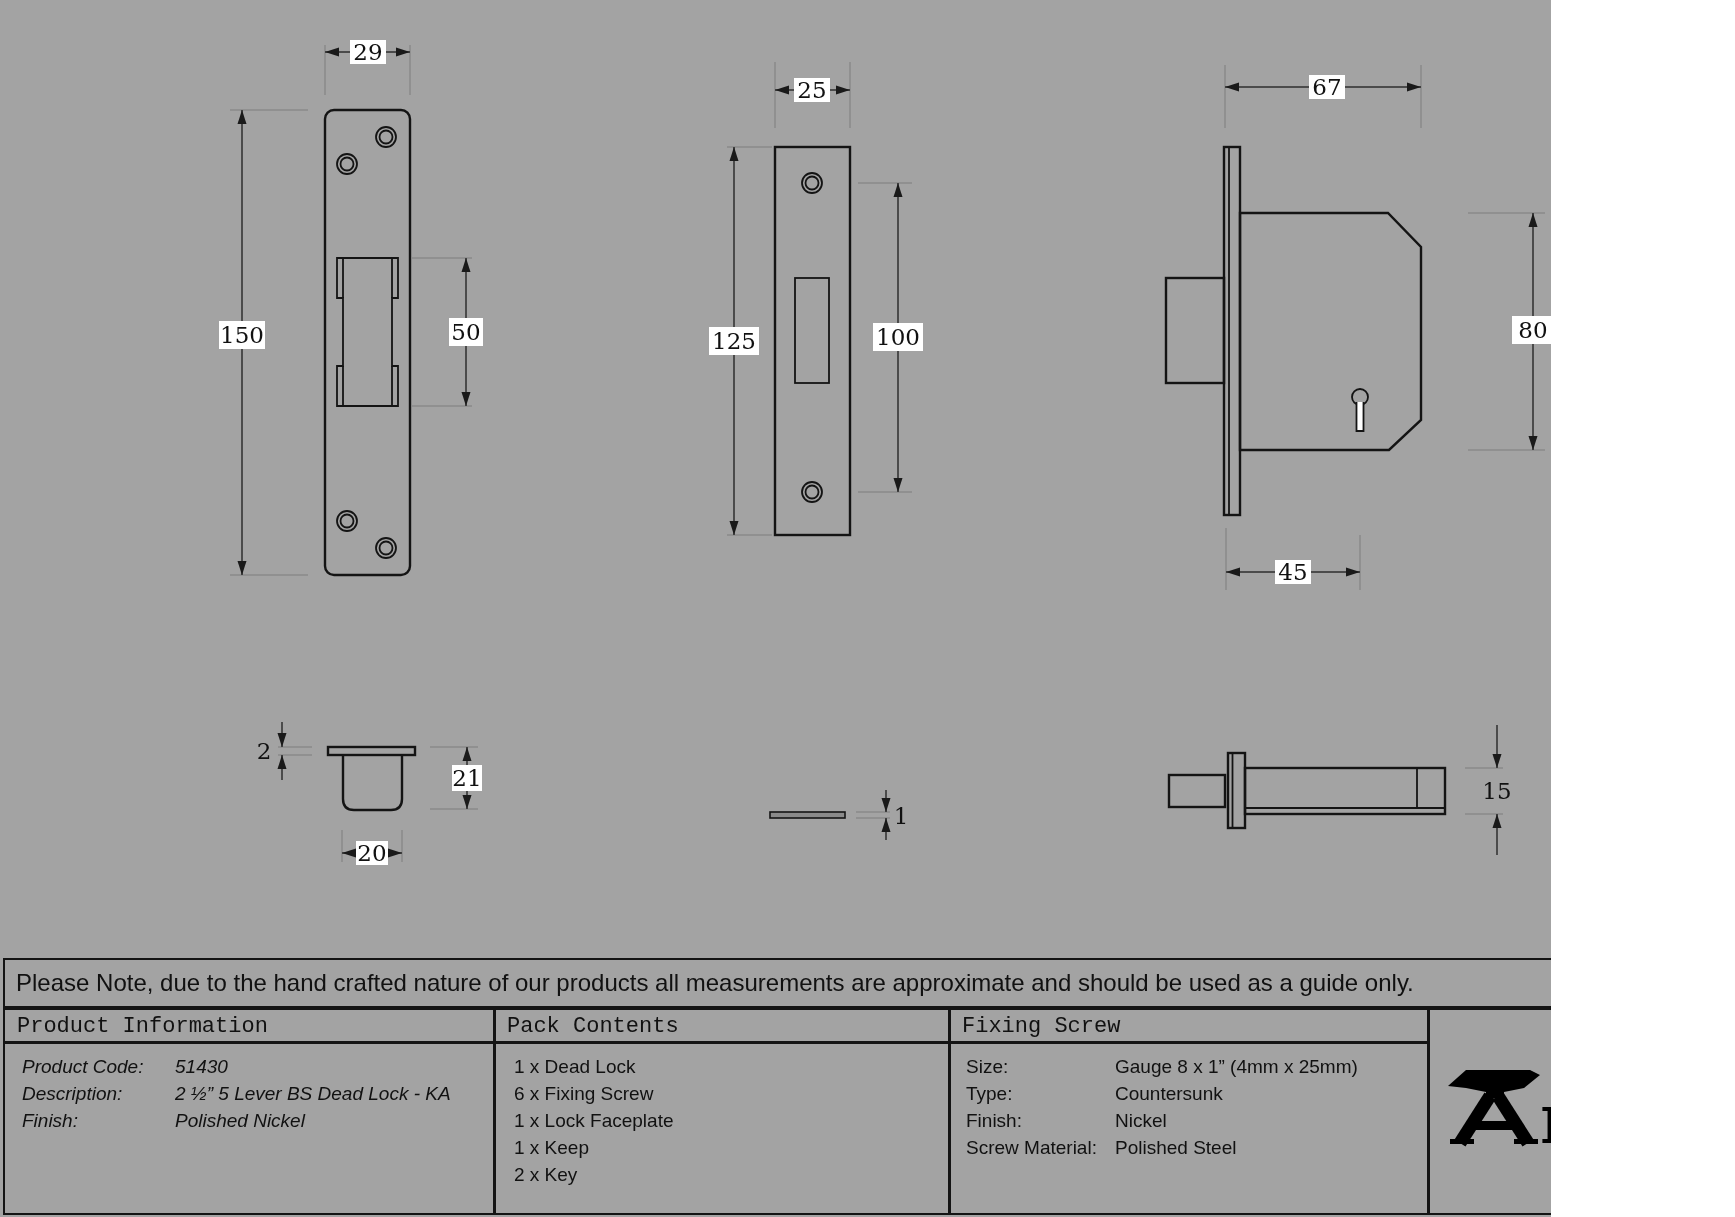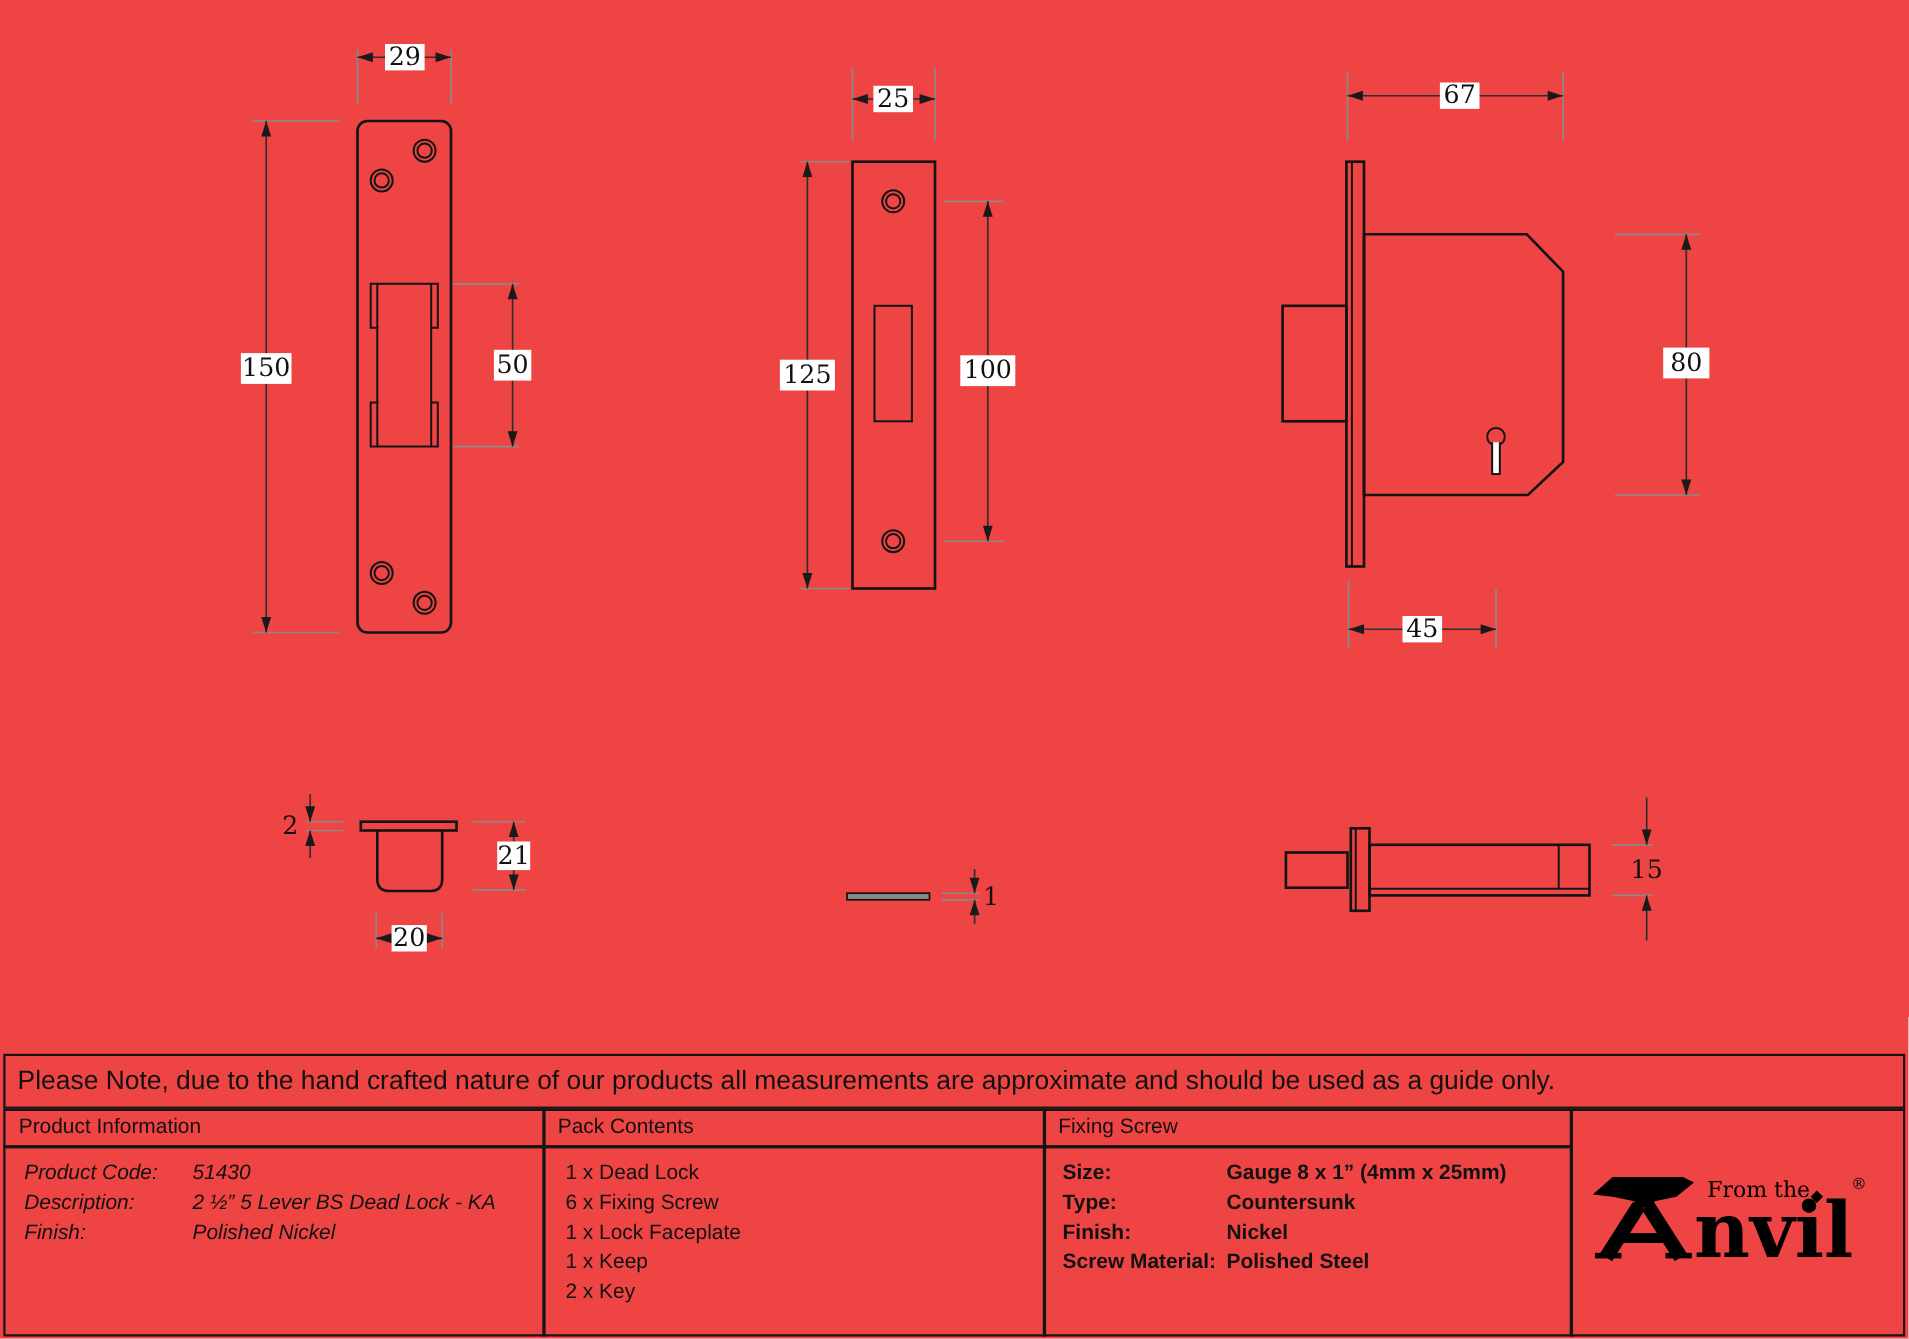--- a/index.html
+++ b/index.html
@@ -1,34 +1,34 @@
 <!DOCTYPE html>
 <html><head>
 <meta charset="utf-8">
 <style>
   html,body{margin:0;padding:0;background:#fff;}
-  .page{position:relative;width:1735px;height:1217px;background:#ef4444;overflow:hidden;
+  .page{position:relative;width:1551px;height:1217px;background:#a3a3a3;overflow:hidden;
         font-family:"Liberation Sans",sans-serif;color:#111;}
   .drawing-svg{position:absolute;left:0;top:0;}
   
   .outline{fill:none;stroke:#141414;stroke-width:2.4px;stroke-linejoin:miter;}
   .inner{fill:none;stroke:#141414;stroke-width:1.8px;}
   .ext{stroke:#8a8a8a;stroke-width:1.5px;}
   .dimline{stroke:#2e2e2e;stroke-width:1.5px;}
   .arrow{fill:#1a1a1a;stroke:none;}
   .halo{fill:#ffffff;stroke:none;}
   .dimtext{font-family:"DejaVu Serif",serif;font-size:23px;fill:#111;text-anchor:middle;}
   
   .note-box{position:absolute;left:3px;top:958px;width:1729px;height:50px;border:2.5px solid #141414;
             box-sizing:border-box;display:flex;align-items:center;padding-left:11px;font-size:24px;}
   .table-box{position:absolute;left:3px;top:1008px;width:1729px;height:207px;border:2.5px solid #141414;
              box-sizing:border-box;}
   .vline{position:absolute;top:1008px;width:2.5px;height:207px;background:#141414;}
   .hline{position:absolute;left:3px;top:1041px;width:1426px;height:2.5px;background:#141414;}
-  .th{position:absolute;top:1014px;font-size:19px;}
+  .th{position:absolute;top:1014px;font-size:22px;font-family:Liberation Mono, monospace;}
   .cell{position:absolute;font-size:19px;line-height:27px;}
   .trow{display:flex;}
   .lbl1{display:inline-block;width:153px;}
   .lbl3{display:inline-block;width:149px;}
   .logo-svg{position:absolute;left:1440px;top:1055px;}
   .logo-big{font-family:"DejaVu Serif",serif;font-size:70px;font-weight:600;fill:#000;}
   .logo-small{font-family:"DejaVu Serif",serif;font-size:20px;fill:#000;}
   .logo-reg{font-family:"DejaVu Serif",serif;font-size:14px;fill:#000;}
   .logo-diamond{font-family:"DejaVu Sans",sans-serif;font-size:15px;fill:#000;}
 </style>
@@ -267,21 +267,21 @@
   </div>
 
   <div class="cell" style="left:514px;top:1053px;width:425px;">
     <div>1 x Dead Lock</div>
     <div>6 x Fixing Screw</div>
     <div>1 x Lock Faceplate</div>
     <div>1 x Keep</div>
     <div>2 x Key</div>
   </div>
 
-  <div class="cell" style="left:966px;top:1053px;width:450px;font-weight:bold;">
+  <div class="cell" style="left:966px;top:1053px;width:450px;">
     <div class="trow">
       <span class="lbl3">Size:</span>
       <span>Gauge 8 x 1” (4mm x 25mm)</span>
     </div>
     <div class="trow">
       <span class="lbl3">Type:</span>
       <span>Countersunk</span>
     </div>
     <div class="trow">
       <span class="lbl3">Finish:</span>

